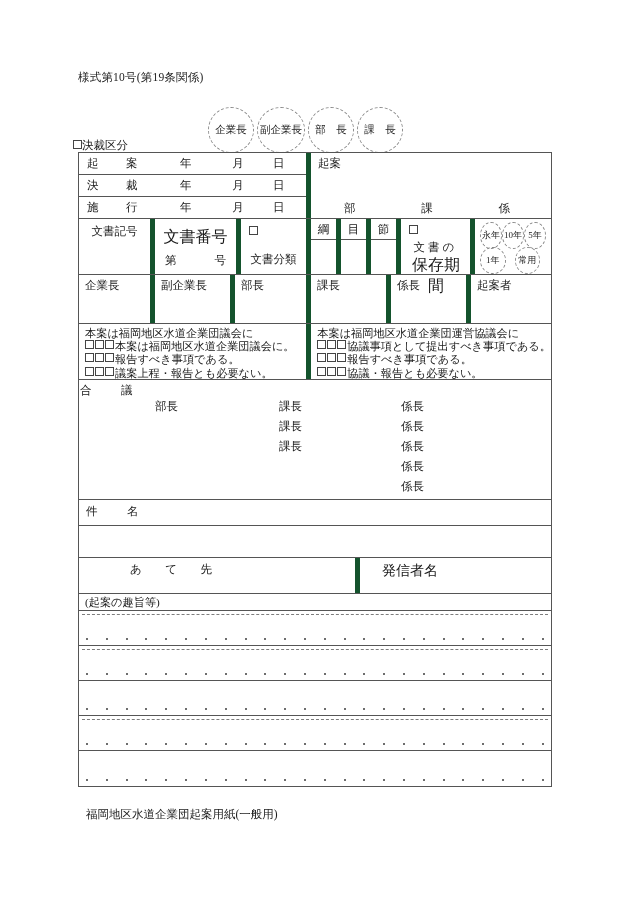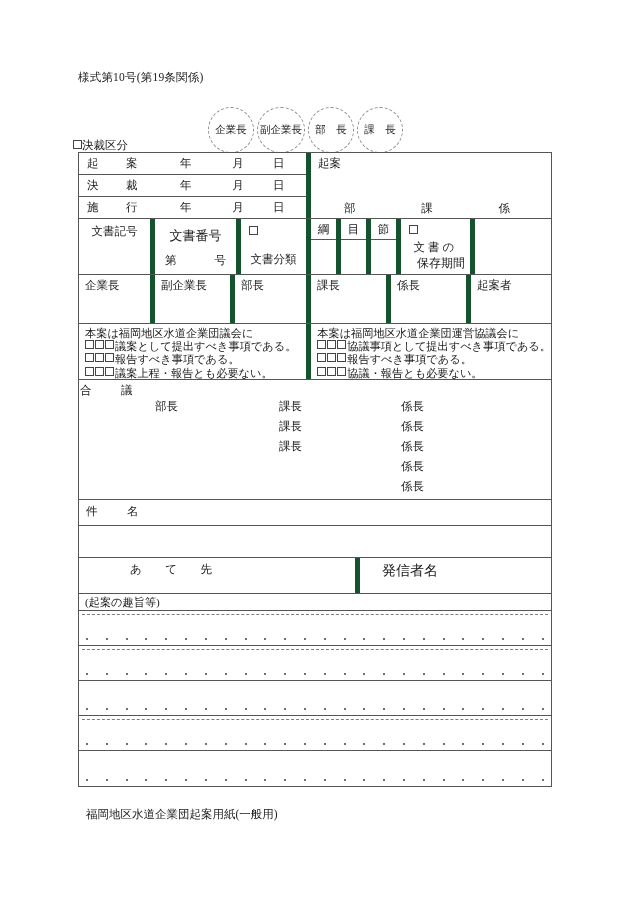--- a/index.html
+++ b/index.html
@@ -94,30 +94,30 @@
   
   .docrow { height: 56px; }
   .c-kigou { width: 76px; }
   .c-bangou { width: 86px; }
   .c-bunrui { width: 70px; }
   .c-small { width: 30px; }
   .c-hozon { width: 74px; }
   .c-nen { flex: 1; }
 
   .kigou-t { position: absolute; left: 0; right: 0; top: 5px; text-align: center; font-size: 11.5px; }
-  .bangou-t { position: absolute; left: 0; right: 0; top: 8px; text-align: center; font-size: 13px; }
+  .bangou-t { position: absolute; left: 0; right: 0; top: 8px; text-align: center; font-size: 16px; }
   .bangou-b { position: absolute; left: 10px; right: 10px; bottom: 6px; font-size: 11.5px; display: flex; justify-content: space-between; }
   .chk { display: inline-block; width: 9px; height: 9px; border: 1px solid #444; box-sizing: border-box; }
   .bunrui-chk { position: absolute; left: 8px; top: 7px; }
   .bunrui-t { position: absolute; left: 0; right: 0; bottom: 7px; text-align: center; font-size: 11.5px; }
   .sub-head { height: 20px; border-bottom: 1px solid #555; display: flex; align-items: center; justify-content: center; font-size: 11.5px; }
   .sub-body { height: 35px; }
   .hozon-chk { position: absolute; left: 8px; top: 6px; }
   .hozon-l1 { position: absolute; left: 4px; right: 4px; top: 21px; text-align: center; font-size: 11.5px; letter-spacing: 3px; }
-  .hozon-l2 { position: absolute; left: 16px; right: 4px; top: 36px; text-align: left; font-size: 12px; }
+  .hozon-l2 { position: absolute; left: 5px; right: 4px; top: 36px; text-align: center; font-size: 16px; }
   .nen-wrap { position: absolute; left: 0; right: 0; top: 0; bottom: 0; padding: 3px 5px; box-sizing: border-box; }
   .nen-line { display: flex; justify-content: space-around; height: 25px; }
   .nen-line.second { justify-content: flex-end; gap: 9px; padding-right: 6px; }
   .nen-c {
     width: 25px; height: 25px;
     border: 1px dashed #8a8a8a;
     border-radius: 50%;
     display: flex; align-items: center; justify-content: center;
     font-size: 9px;
     white-space: nowrap;
@@ -261,20 +261,33 @@
       </div>
       <div class="cell br c-small">
         <div class="sub-head">節</div>
         <div class="sub-body"></div>
       </div>
       <div class="cell br c-hozon">
         <span class="chk hozon-chk"></span>
         <div class="hozon-l1">文書の</div>
         <div class="hozon-l2">保存期間</div>
       </div>
+      <div class="cell c-nen">
+        <div class="nen-wrap">
+          <div class="nen-line">
+            <div class="nen-c">永年</div>
+            <div class="nen-c">10年</div>
+            <div class="nen-c">5年</div>
+          </div>
+          <div class="nen-line second">
+            <div class="nen-c">1年</div>
+            <div class="nen-c">常用</div>
+          </div>
+        </div>
+      </div>
     </div>
 
     <div class="row bb apprrow">
       <div class="cell br appr" style="width:76px">
           <span>企業長</span>
         </div>
       <div class="cell br appr" style="width:80px">
           <span>副企業長</span>
         </div>
       <div class="cell br appr" style="width:76px">
@@ -287,21 +300,21 @@
           <span>係長</span>
         </div>
       <div class="cell appr" style="flex:1">
           <span>起案者</span>
         </div>
     </div>
 
     <div class="row bb counrow">
       <div class="cell br coun" style="width:237px">
         <p>本案は福岡地区水道企業団議会に</p>
-        <p><span class="bx"></span><span class="bx"></span><span class="bx"></span><span>議案として提出すべき事項である。</span></p>
+        <p><span class="bx"></span><span class="bx"></span><span class="bx"></span><span>本案は福岡地区水道企業団議会に。</span></p>
         <p><span class="bx"></span><span class="bx"></span><span class="bx"></span><span>報告すべき事項である。</span></p>
         <p><span class="bx"></span><span class="bx"></span><span class="bx"></span><span>議案上程・報告とも必要ない。</span></p>
       </div>
       <div class="cell coun" style="flex:1">
         <p>本案は福岡地区水道企業団運営協議会に</p>
         <p><span class="bx"></span><span class="bx"></span><span class="bx"></span><span>協議事項として提出すべき事項である。</span></p>
         <p><span class="bx"></span><span class="bx"></span><span class="bx"></span><span>報告すべき事項である。</span></p>
         <p><span class="bx"></span><span class="bx"></span><span class="bx"></span><span>協議・報告とも必要ない。</span></p>
       </div>
     </div>

